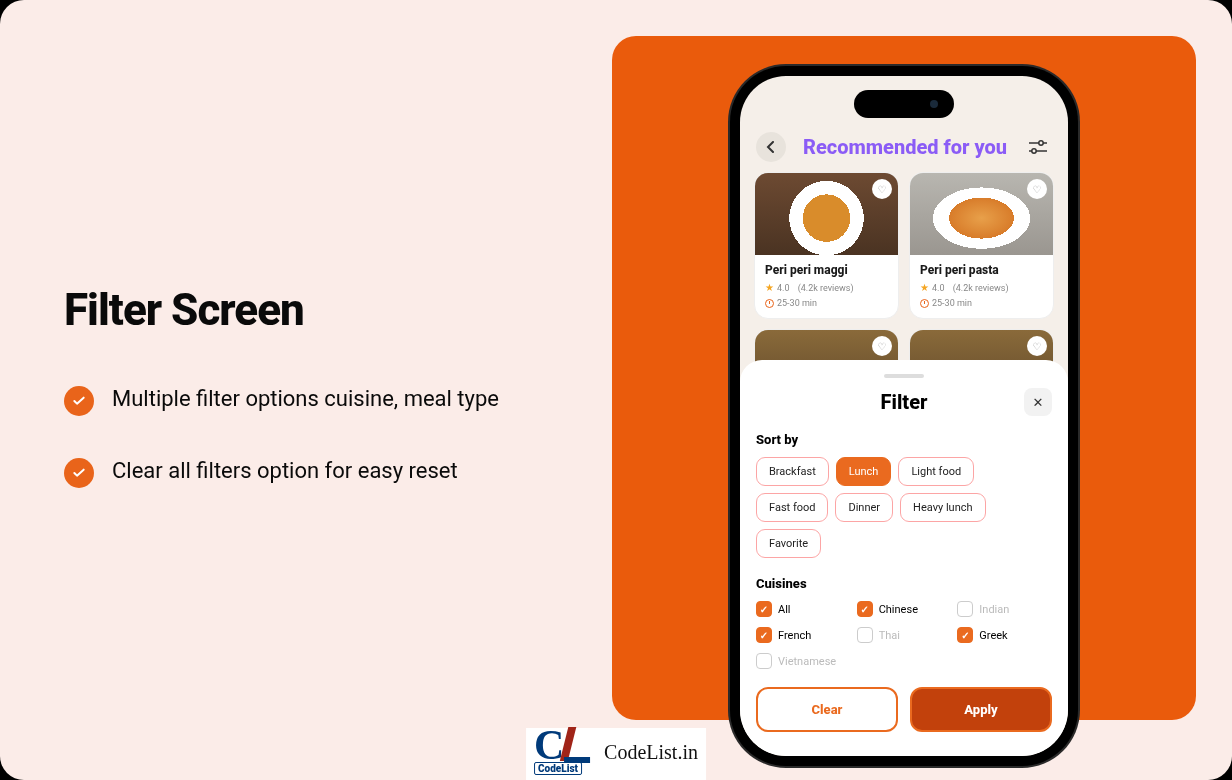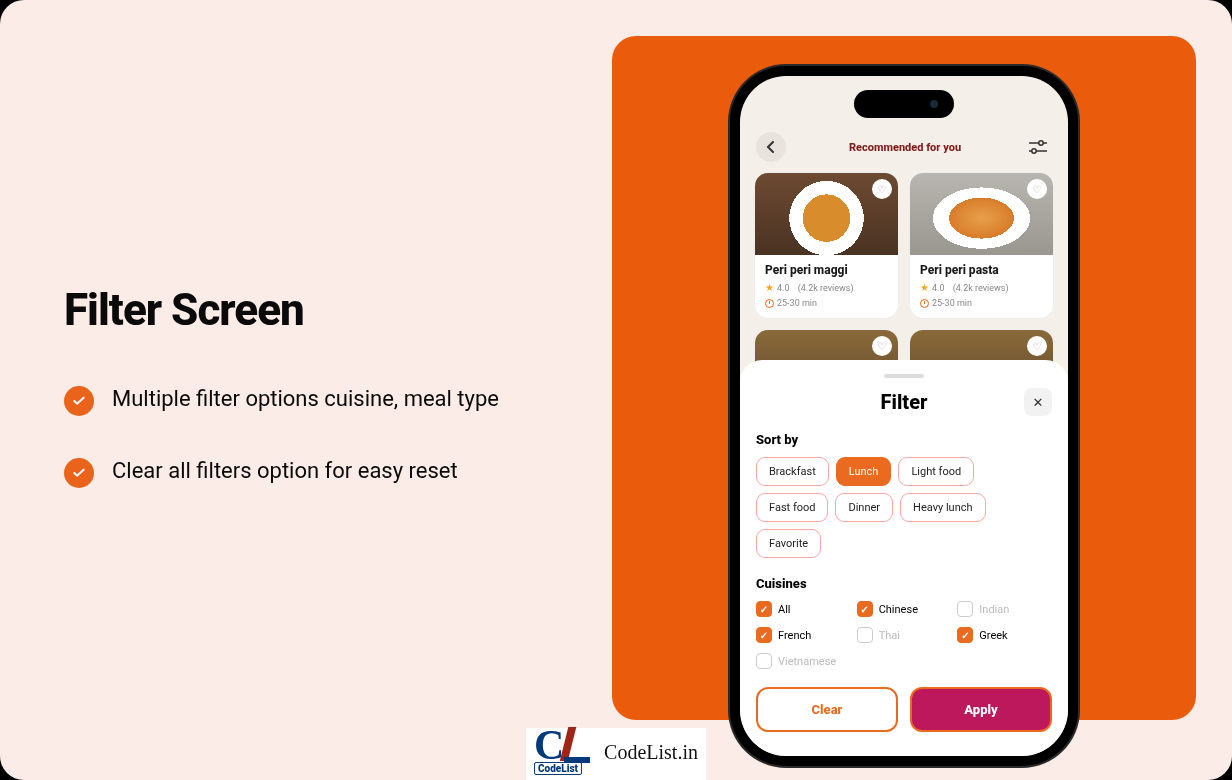--- a/index.html
+++ b/index.html
@@ -14,21 +14,21 @@
 .bullet-text { font-size:22px; color:#0a0a0a; line-height:1.35; }
 .preview-panel { position:absolute; right:36px; top:36px; width:584px; height:684px; background:#ea5b0c; border-radius:24px; }
 .phone { position:absolute; left:50%; transform:translateX(-50%); top:30px; width:348px; height:700px; background:#000; border-radius:56px; padding:10px; box-shadow:0 0 0 2px #2a2a2a; }
 .phone-inner { width:100%; height:100%; background:#f5efe9; border-radius:46px; overflow:hidden; position:relative; }
 .island { position:absolute; top:14px; left:50%; transform:translateX(-50%); width:100px; height:28px; background:#000; border-radius:20px; z-index:30; }
 .island::after { content:''; position:absolute; right:16px; top:50%; transform:translateY(-50%); width:8px; height:8px; border-radius:50%; background:#1a2a3a; }
 .statusbar { position:absolute; top:0; left:0; right:0; height:52px; display:flex; align-items:center; justify-content:center; padding:0 28px 0 32px; font-size:14px; font-weight:700; z-index:20; }
 .status-icons { display:flex; gap:5px; align-items:center; }
 .appbar { position:absolute; top:56px; left:0; right:0; padding:0 16px; display:flex; align-items:center; justify-content:space-between; z-index:10; }
 .back-btn { width:30px; height:30px; border-radius:50%; background:#e8e3dc; display:flex; align-items:center; justify-content:center; }
-.appbar-title { font-size:11px; font-weight:800; color:#7f1d1d; }
+.appbar-title { font-size:20px; font-weight:800; color:#8b5cf6; }
 .filter-btn { width:28px; height:28px; display:flex; align-items:center; justify-content:center; }
 .cards { position:absolute; top:96px; left:14px; right:14px; display:grid; grid-template-columns:1fr 1fr; gap:10px; }
 .card { background:#fff; border-radius:14px; overflow:hidden; border:1px solid #eee; }
 .card-img { height:82px; position:relative; }
 .img1 { background:radial-gradient(circle at 50% 55%, #d98c2b 0%, #d98c2b 28%, #fff 28%, #fff 44%, transparent 44%), linear-gradient(#6d4a32,#4a3322); }
 .img2 { background:radial-gradient(ellipse at 50% 55%, #e8a04a 0%, #d87c2a 32%, #fff 32%, #fff 48%, transparent 48%), linear-gradient(#b8b6b0,#9a9690); }
 .img3 { background:linear-gradient(#8a6a3a,#5a4428); }
 .heart { position:absolute; top:6px; right:6px; width:20px; height:20px; border-radius:50%; background:#fff; display:flex; align-items:center; justify-content:center; font-size:10px; color:#999; }
 .card-body { padding:8px 10px 10px; display:flex; flex-direction:column; gap:5px; }
 .card-title { font-size:12px; font-weight:800; color:#1a1a1a; }
@@ -48,21 +48,21 @@
 .cuisines { display:grid; grid-template-columns:repeat(3,1fr); gap:10px 6px; margin-bottom:18px; }
 .check-item { display:flex; align-items:center; gap:6px; }
 .checkbox { width:16px; height:16px; border-radius:4px; border:1.5px solid #ccc; display:flex; align-items:center; justify-content:center; flex:none; }
 .checkbox.on { background:#ea6a1f; border-color:#ea6a1f; }
 .checkbox.on::after { content:'✓'; color:#fff; font-size:10px; font-weight:900; }
 .check-label { font-size:11px; }
 .check-label.dim { color:#bbb; }
 .sheet-actions { display:flex; gap:12px; }
 .btn { flex:1; border-radius:12px; padding:13px 0; font-size:13px; font-weight:800; text-align:center; }
 .btn-clear { border:2px solid #ea6a1f; color:#ea6a1f; background:#fff; }
-.btn-apply { background:#be185d; color:#fff; border:2px solid #ea6a1f; }
+.btn-apply { background:#c2410c; color:#fff; border:2px solid #ea6a1f; }
 .logo-strip { position:absolute; bottom:0; left:50%; transform:translateX(-50%); display:flex; align-items:center; gap:6px; background:#fff; padding:0 8px 4px; }
 .logo-mark { position:relative; width:64px; height:48px; }
 .logo-c { position:absolute; left:0; top:0; font-size:42px; font-weight:900; color:#003a7a; font-family:Georgia,serif; line-height:0.85; }
 .logo-l { position:absolute; left:30px; top:-1px; width:14px; height:36px; }
 .logo-l::before { content:''; position:absolute; left:0; top:0; width:8px; height:34px; background:#a02418; transform:skewX(-14deg); }
 .logo-l::after { content:''; position:absolute; left:0; bottom:0; width:26px; height:6px; background:#003a7a; }
 .logo-sub { position:absolute; bottom:1px; left:0; font-size:10px; font-weight:900; color:#003a7a; border:1.5px solid #003a7a; padding:0 3px; border-radius:2px; }
 .logo-text { font-size:20px; color:#111; font-family:Georgia,serif; }
 </style>
 </head>

